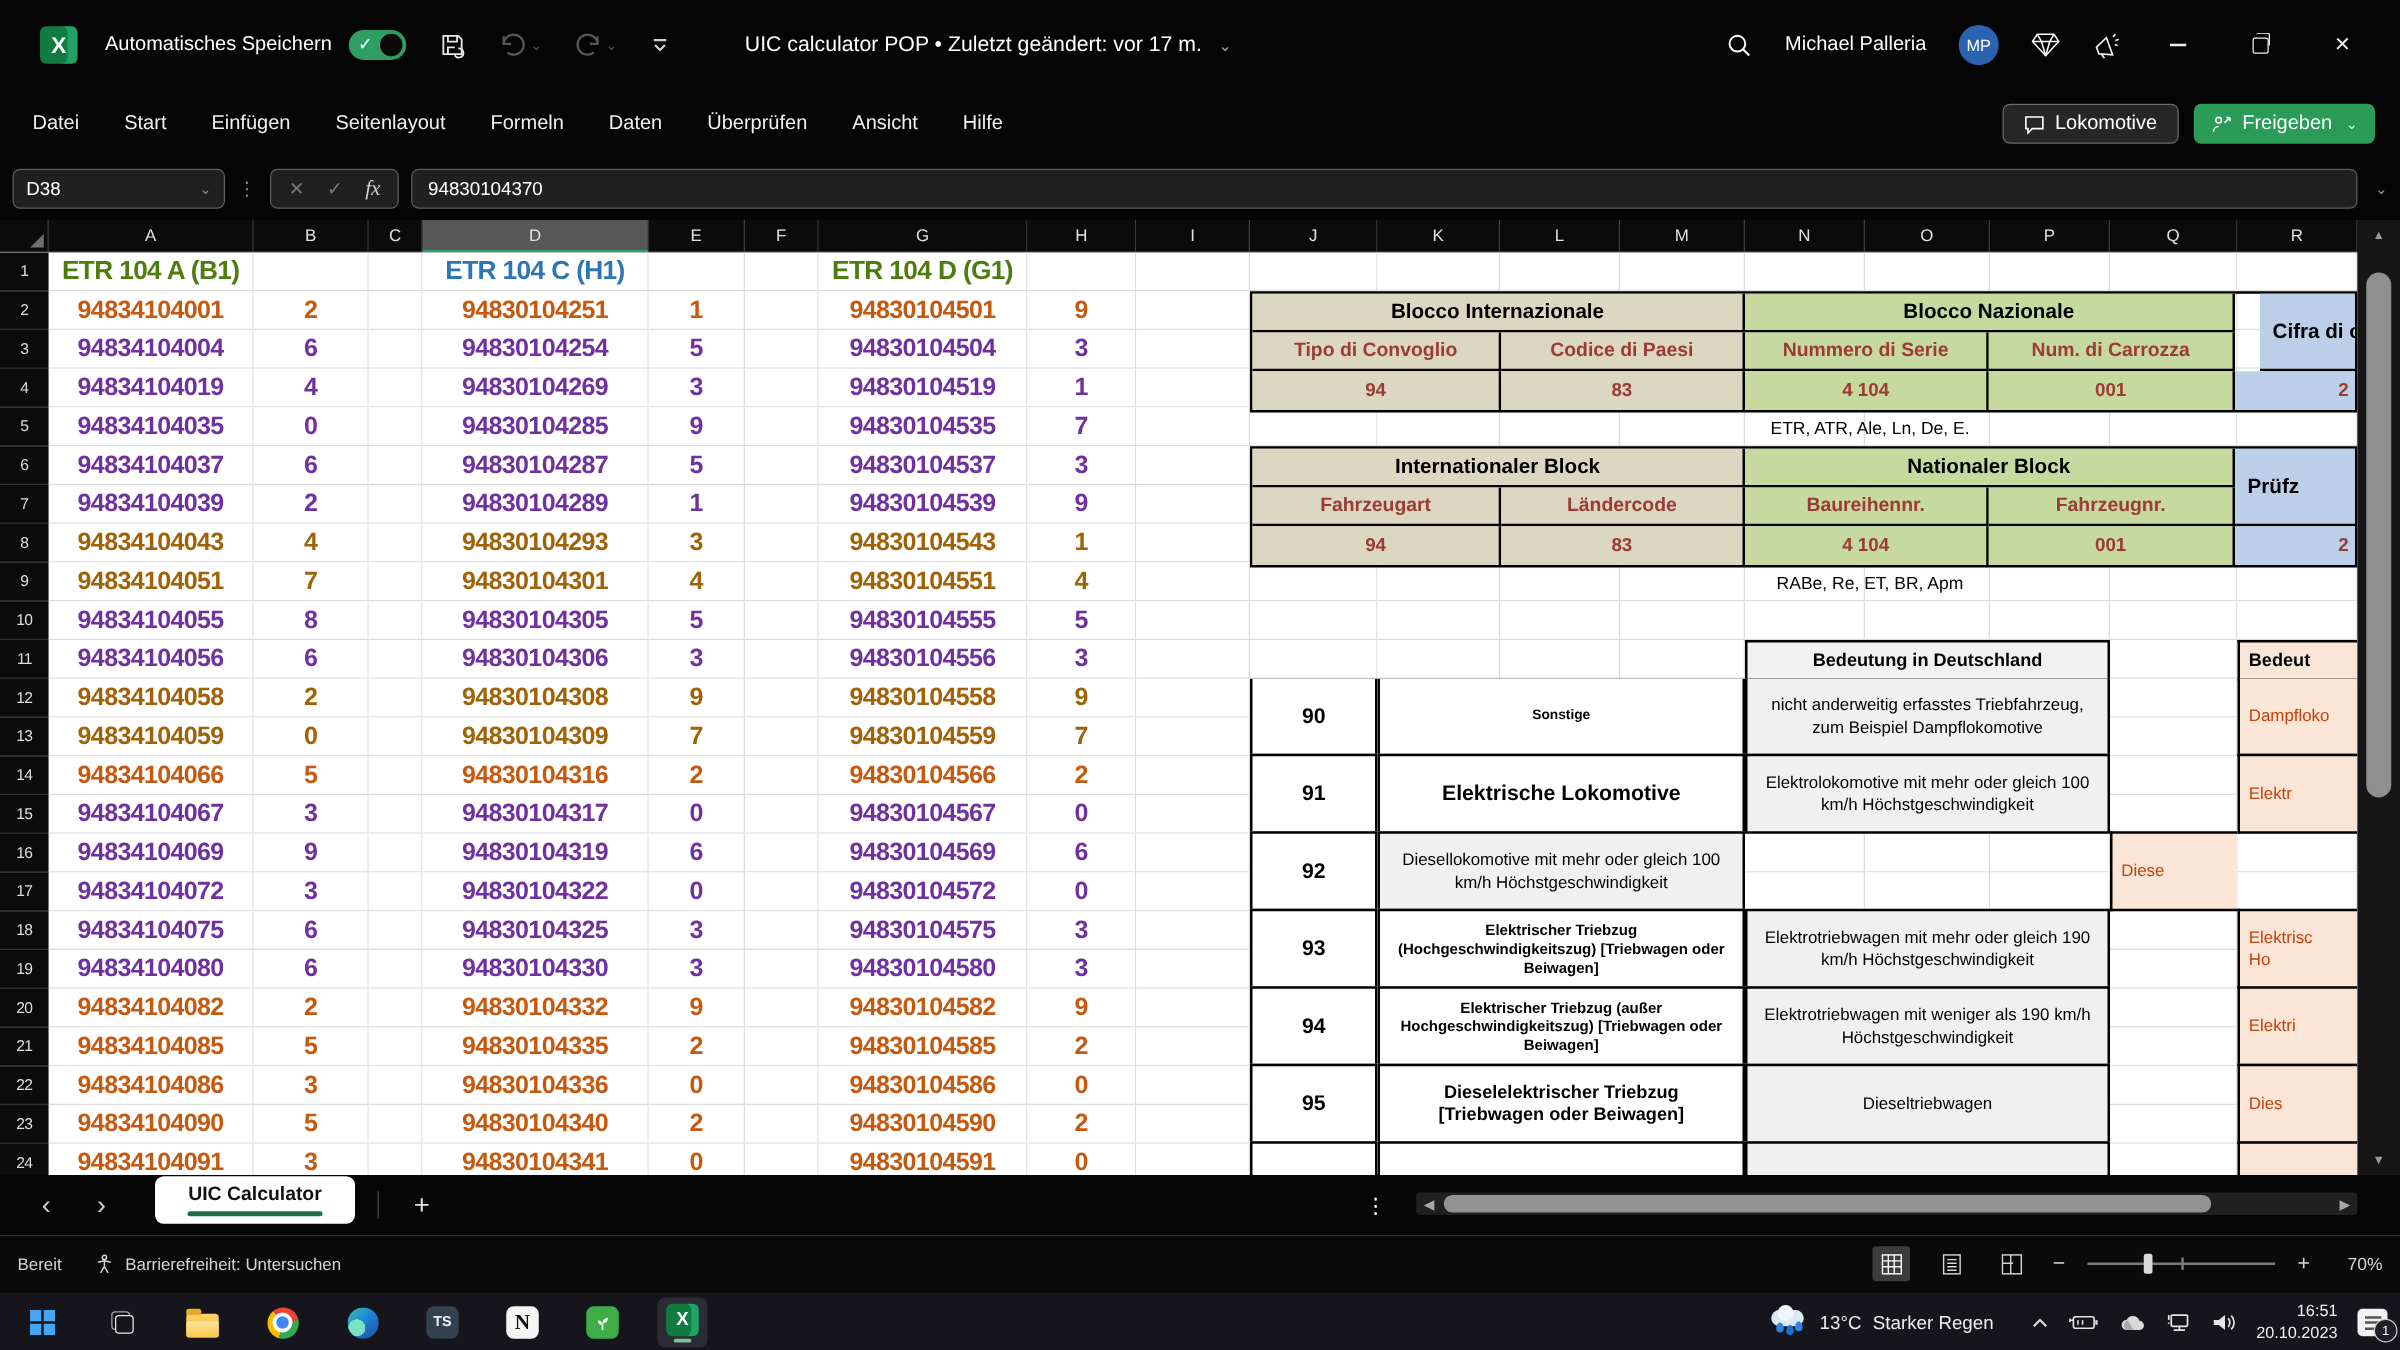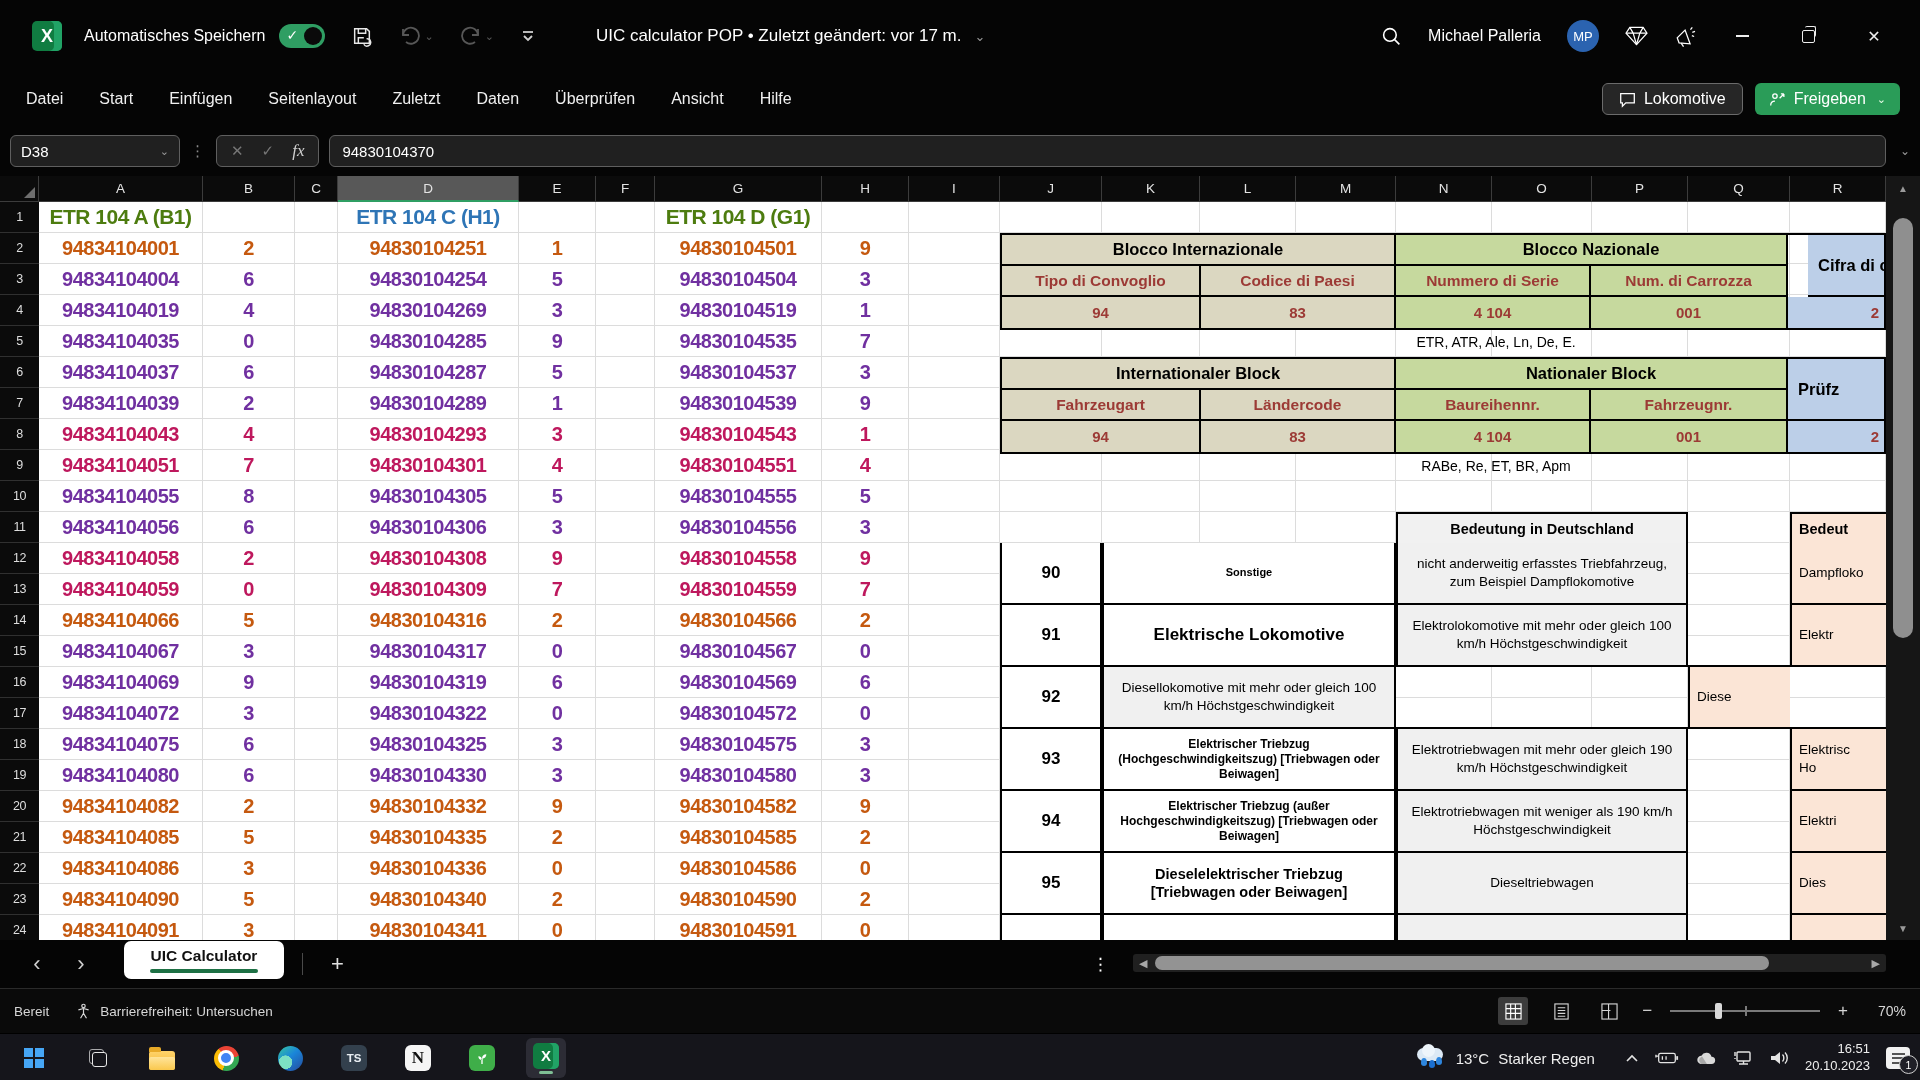--- a/index.html
+++ b/index.html
@@ -53,21 +53,21 @@
       border-right:1px solid #3c3c3c;border-bottom:1px solid #3c3c3c;background:#0b0b0b;box-sizing:border-box;}
   .ch.corner{position:relative;}
   .ch.corner::after{content:"";position:absolute;right:3px;bottom:3px;border-left:11px solid transparent;border-bottom:11px solid #6e6e6e;}
   .ch.sel{background:#585858;border-bottom:2px solid #2f9e63;}
   .sheet-body{position:relative;width:1886px;height:738px;background:#fff;overflow:hidden;}
   .grid-rows{position:absolute;inset:0;overflow:hidden;}
   .grow{display:grid;grid-template-columns:var(--cols);height:31px;}
   .gcell{border-right:1px solid #DCDCDC;border-bottom:1px solid #DCDCDC;box-sizing:border-box;display:flex;
          align-items:center;justify-content:center;font-weight:bold;font-size:20px;letter-spacing:-0.5px;overflow:hidden;background:#fff;}
   .rowhdr{background:#0b0b0b;color:#dedede;font-size:12.5px;font-weight:normal;border-right:none;border-bottom:1px solid #303030;}
-  .c-orange{color:#C5590F}.c-purple{color:#7030A0}.c-blue{color:#be185d}.c-darkred{color:#4d7c0f}.c-bluehead{color:#2E75B6}
+  .c-orange{color:#C5590F}.c-purple{color:#7030A0}.c-blue{color:#a16207}.c-darkred{color:#4d7c0f}.c-bluehead{color:#2E75B6}
   .hdrtxt{font-size:21px;}
   
   .overlay{position:absolute;inset:0;}
   .btable{position:absolute;left:1000px;width:886px;display:grid;box-sizing:border-box;
           grid-template-columns:199px 195px 195px 197px 1fr;grid-template-rows:31px 31px 31px;border:2px solid #000;}
   .bt-cell{border-right:2px solid #000;border-bottom:2px solid #000;box-sizing:border-box;display:flex;align-items:center;
            justify-content:center;overflow:hidden;}
   .bg-tan{background:#DBD7C1}.bg-green{background:#C6D99E}.bg-blue{background:#BCCFE8}
   .bt-title{font-weight:bold;font-size:16.5px;color:#000;}
   .bt-sub{font-weight:bold;font-size:15.5px;color:#9C3A35;}
@@ -79,21 +79,21 @@
   .mhead{position:absolute;box-sizing:border-box;border:2px solid #000;display:flex;align-items:center;justify-content:center;
          font-weight:bold;font-size:14.5px;color:#000;}
   .mtable{position:absolute;left:1000px;top:341px;width:886px;height:397px;overflow:hidden;}
   .mrow{display:grid;grid-template-columns:102px 294px 292px 102px 96px;height:62px;box-sizing:border-box;}
   .mcell{box-sizing:border-box;border:2px solid #000;margin-top:-2px;display:flex;align-items:center;justify-content:center;
          text-align:center;overflow:hidden;}
   .m-code{background:#fff;font-weight:bold;font-size:17px;color:#000;}
   .m-name{background:#fff;font-weight:bold;color:#000;padding:0 8px;line-height:1.25;}
   .m-desc{background:#F0F0F0;font-size:13.5px;color:#000;padding:0 10px;line-height:1.3;}
   .m-gap{border:none;background:transparent;}
-  .m-right{background:#FBE5D6;font-size:13.5px;color:#000000;border-right:none;justify-content:flex-start;padding-left:7px;
+  .m-right{background:#FBE5D6;font-size:13.5px;color:#c2410c;border-right:none;justify-content:flex-start;padding-left:7px;
            text-align:left;line-height:1.3;white-space:pre-line;}
   
   .vscroll{position:absolute;right:0;top:0;width:34px;height:764px;background:#161616;}
   .varrow{position:absolute;left:0;width:34px;height:20px;display:flex;align-items:center;justify-content:center;color:#9a9a9a;font-size:10px;}
   .vthumb{position:absolute;left:7px;width:20px;border-radius:10px;background:#8f8f8f;}
   
   .tabbar{height:48px;background:#050505;display:flex;align-items:center;position:relative;color:#dcdcdc;}
   .tnav{font-size:22px;color:#cfcfcf;width:30px;text-align:center;}
   .sheettab{margin-left:28px;height:38px;background:#fff;border-radius:7px;display:flex;flex-direction:column;align-items:center;
             justify-content:center;padding:0 26px;position:relative;top:-4px;}
@@ -236,21 +236,21 @@
       <span class="winbtn">✕</span>
     </div>
   </div>
 
   <div class="ribbon">
     <div class="rtabs" id="rtabs">
         <div class="rtab">Datei</div>
         <div class="rtab">Start</div>
         <div class="rtab">Einfügen</div>
         <div class="rtab">Seitenlayout</div>
-        <div class="rtab">Zuletzt</div>
+        <div class="rtab">Formeln</div>
         <div class="rtab">Daten</div>
         <div class="rtab">Überprüfen</div>
         <div class="rtab">Ansicht</div>
         <div class="rtab">Hilfe</div>
       </div>
     <div class="rbtns">
       <div class="btn-comments">
         <span>
           <svg width="17" height="17" viewBox="0 0 20 20" fill="none" stroke="#fff" stroke-width="1.5">
               <path d="M2 3h16v11H8l-4 4v-4H2z"></path>

